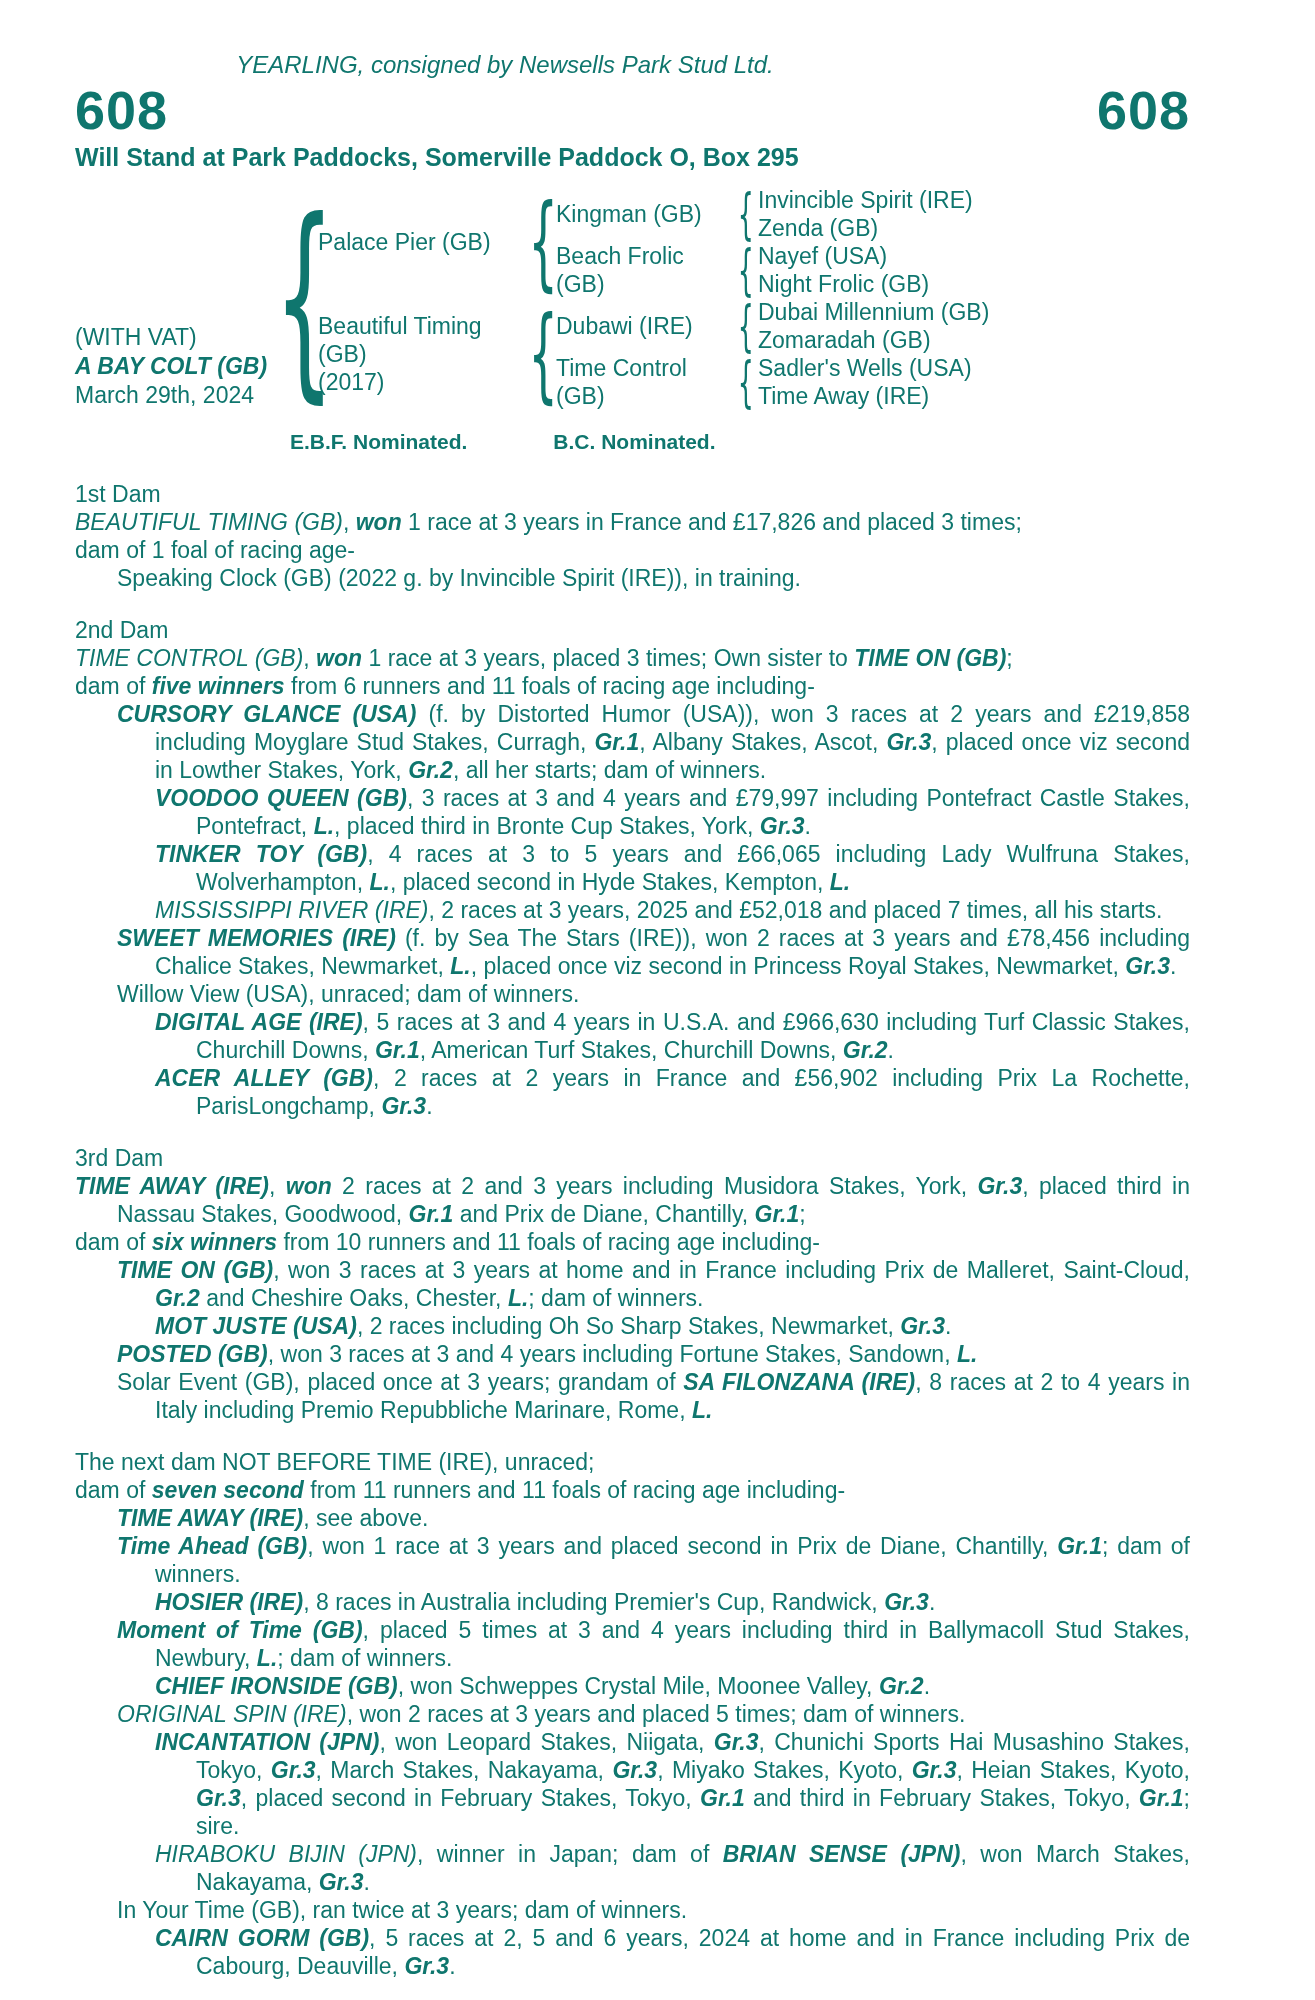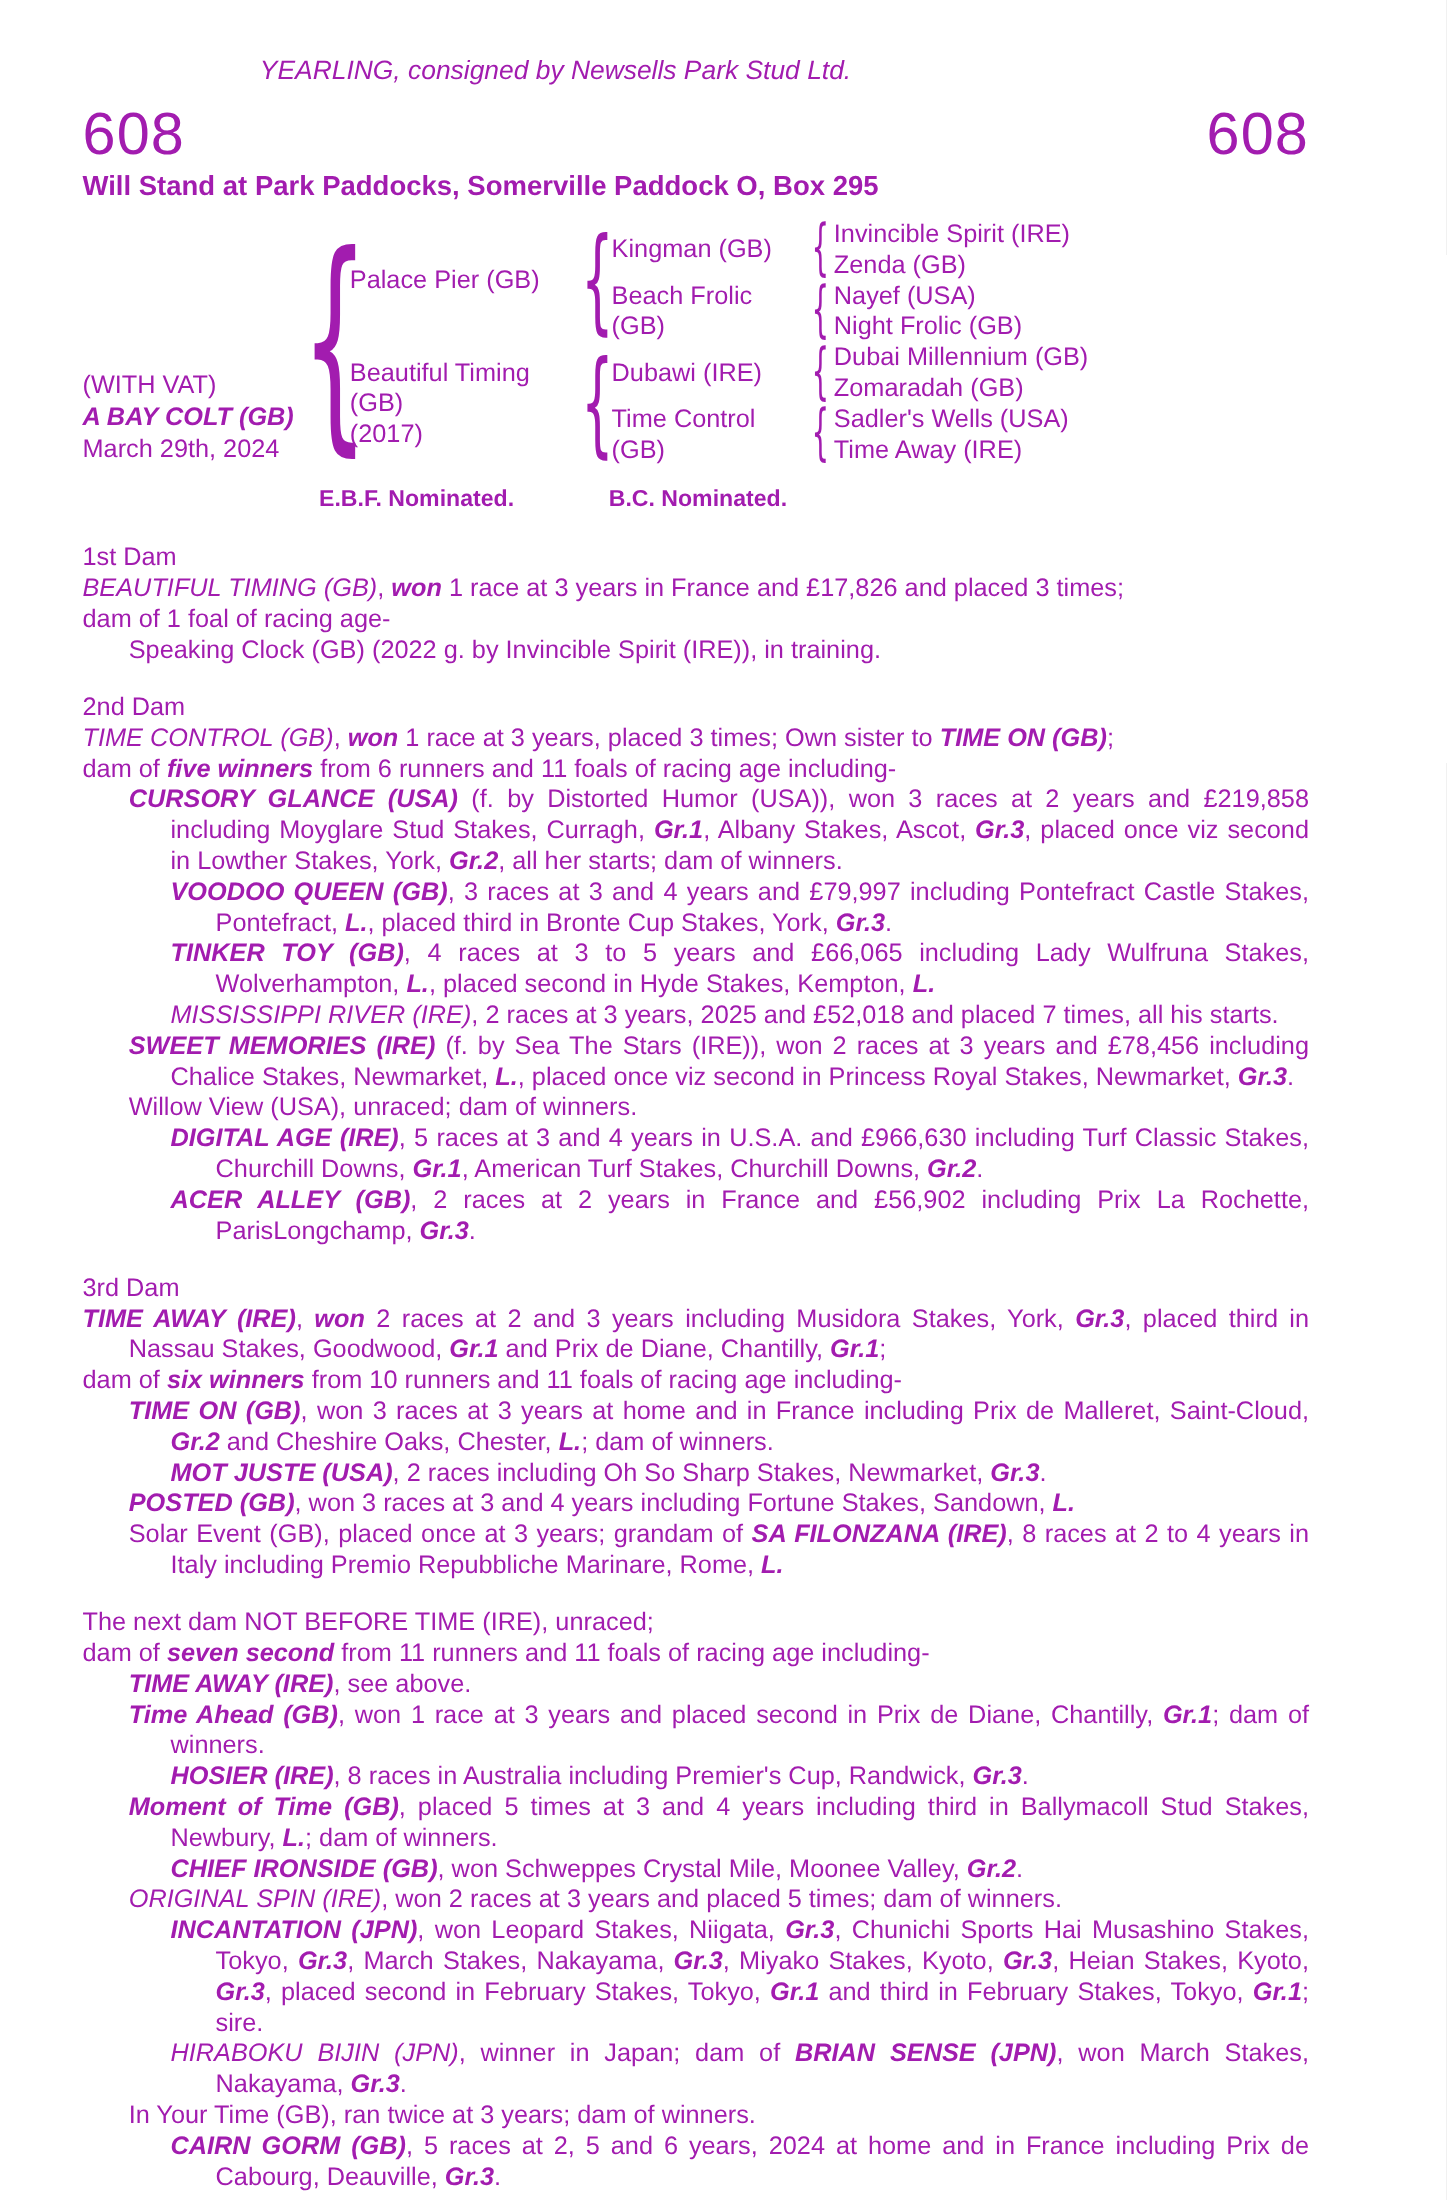--- a/index.html
+++ b/index.html
@@ -1,29 +1,29 @@
 <!DOCTYPE html>
 <html><head>
 <meta charset="utf-8">
 <style>
   html,body{margin:0;padding:0;background:#e8e8e8;}
   .page{
     width:1315px;height:2000px;box-sizing:border-box;
-    margin:0 auto;background:#ffffff;color:#a21caf;
+    margin:0 auto;background:#ffffff;color:#0f766e;
     padding:50px 125px 30px 75px;
     font-family:"Liberation Sans","DejaVu Sans",sans-serif;
     font-size:23px;line-height:28px;overflow:hidden;
   }
   .b{font-weight:700;font-style:italic;}
   .i{font-style:italic;}
 
   
   .consign{width:860px;text-align:center;font-style:italic;font-size:24px;line-height:30px;}
   .lot-row{display:flex;justify-content:space-between;align-items:flex-start;margin-top:2px;}
-  .lot{font-weight:400;font-size:54px;line-height:56px;letter-spacing:1px;margin-top:12px;}
+  .lot{font-weight:700;font-size:54px;line-height:56px;letter-spacing:1px;}
   .stand{font-weight:700;font-size:25px;line-height:30px;margin-top:4px;}
 
   
   .pedigree{
     display:grid;
     grid-template-columns:215px 28px 212px 26px 178px 24px 1fr;
     grid-template-rows:repeat(8,28px);
     margin-top:14px;
   }
   .ped-owner{grid-column:1;grid-row:1/9;display:flex;flex-direction:column;justify-content:flex-end;}

